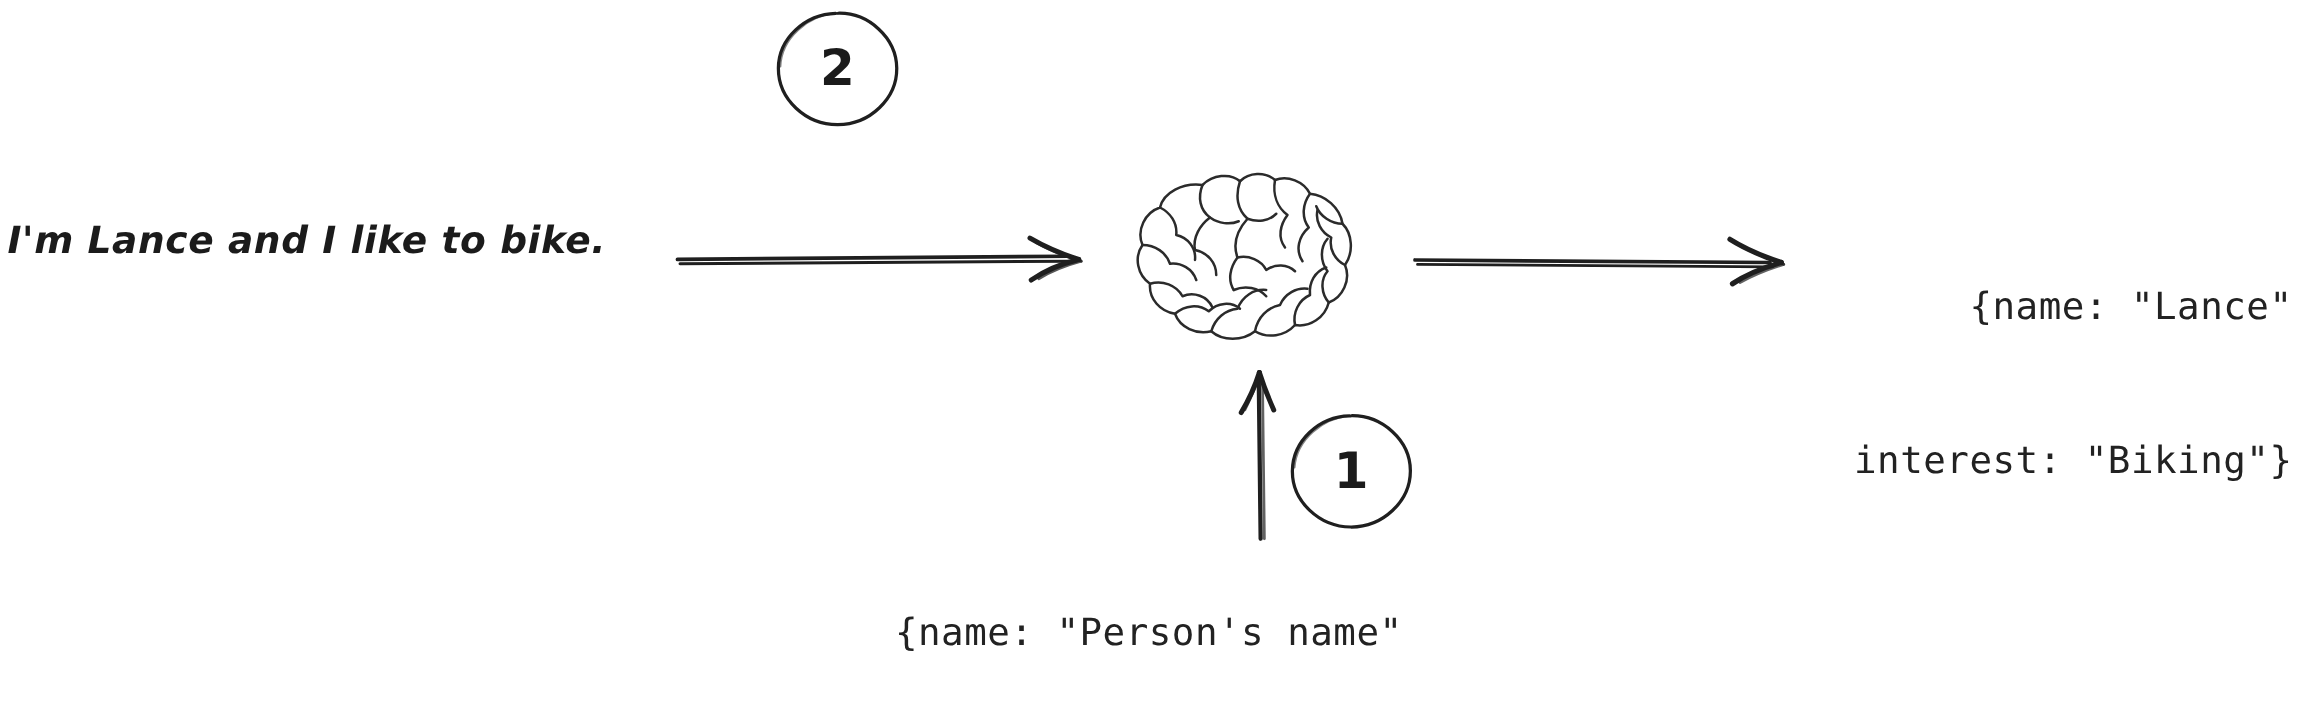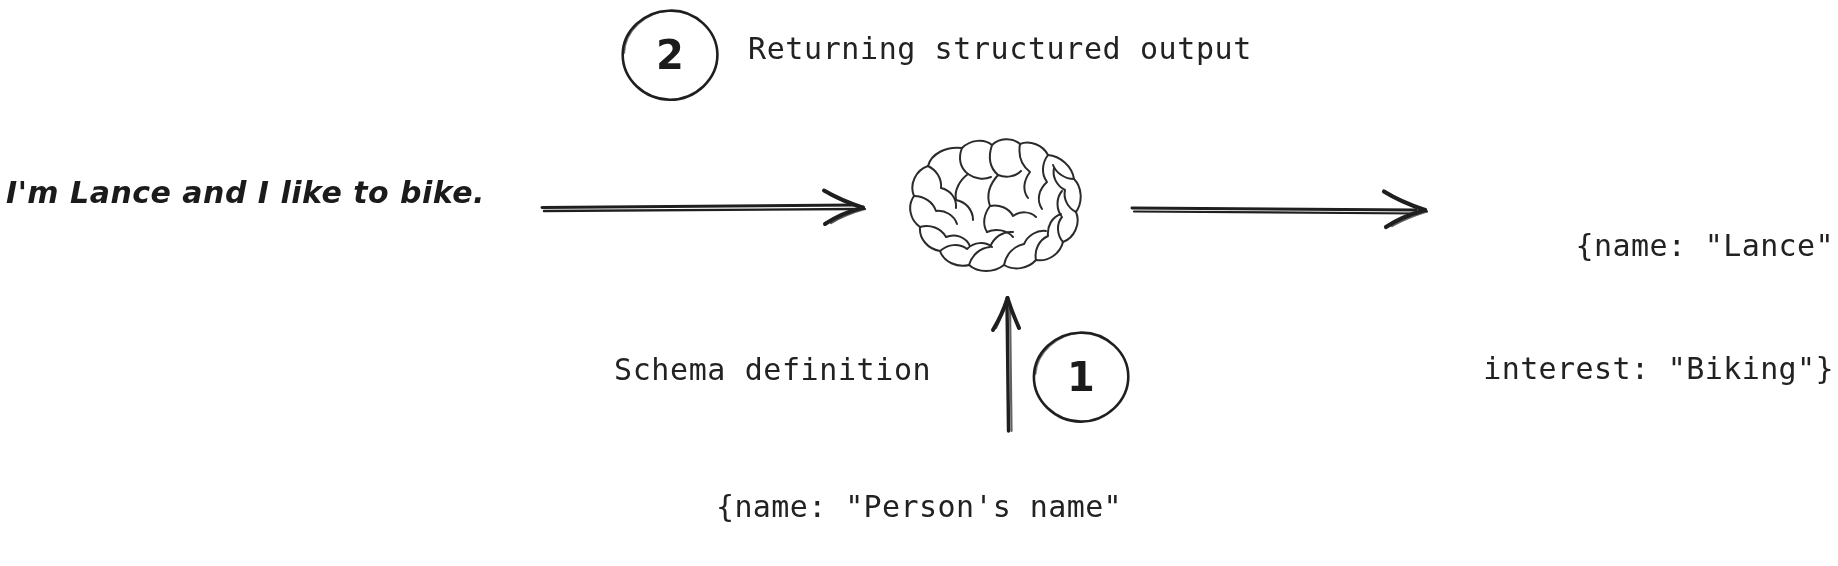--- a/index.html
+++ b/index.html
@@ -115,21 +115,20 @@
 <div id="canvas">
 
   <div class="badge" id="badge-2">
     <svg width="100" height="94" viewBox="0 0 100 94">
       <path d="M50.5 2.6 C 74.5 2.0 97.2 22.0 97.4 46.6 C 97.6 70.8 76.0 91.6 50.2 91.7 C 24.8 91.8 2.6 71.6 2.7 46.6 C 2.8 22.6 24.2 3.4 48.6 2.7" fill="none" stroke="#1f1f1f" stroke-width="2.6" stroke-linecap="round"></path>
       <path d="M48.6 2.7 C 26.5 4.4 5.2 22.1 4.3 45.2" fill="none" stroke="#1f1f1f" stroke-width="1.6" stroke-linecap="round" opacity="0.55"></path>
     </svg>
     <span class="num">2</span>
   </div>
 
-  <div class="abs mono-label step2-label">Returning structured output</div>
 
   <div class="abs input-text">I'm Lance and I like to bike.</div>
 
   <div class="abs" id="arrow-left">
     <svg width="340" height="58" viewBox="0 0 340 58">
       <path d="M6 29.5 L 318 27.0" fill="none" stroke="#1f1f1f" stroke-width="3.0" stroke-linecap="round"></path>
       <path d="M8 33.0 L 320 31.0" fill="none" stroke="#1f1f1f" stroke-width="2.4" stroke-linecap="round"></path>
       <path d="M288 12.5 C 300 19.5 313 25.0 327 29.6" fill="none" stroke="#1f1f1f" stroke-width="4.0" stroke-linecap="round"></path>
       <path d="M327 29.6 C 313 33.0 300 38.5 289 46.0" fill="none" stroke="#1f1f1f" stroke-width="4.0" stroke-linecap="round"></path>
       <path d="M293 16.0 C 304 22.5 316 27.0 329 31.0" fill="none" stroke="#1f1f1f" stroke-width="2.2" stroke-linecap="round" opacity="0.75"></path>
@@ -180,21 +179,20 @@
       <path d="M263 15.0 C 275 21.5 288 27.0 301 31.5" fill="none" stroke="#1f1f1f" stroke-width="2.2" stroke-linecap="round" opacity="0.7"></path>
       <path d="M301 31.5 C 288 35.5 276 40.5 266 46.0" fill="none" stroke="#1f1f1f" stroke-width="2.2" stroke-linecap="round" opacity="0.7"></path>
     </svg>
   </div>
 
   <div class="abs mono-label output-block">
     <span class="line">{name: "Lance"</span>
     <span class="line">interest: "Biking"}</span>
   </div>
 
-  <div class="abs mono-label schema-label">Schema definition</div>
 
   <div class="abs" id="arrow-up">
     <svg width="60" height="150" viewBox="0 0 60 150">
       <path d="M30.5 145 L 29.0 16" fill="none" stroke="#1f1f1f" stroke-width="3.4" stroke-linecap="round"></path>
       <path d="M33.5 145 L 32.0 18" fill="none" stroke="#1f1f1f" stroke-width="2.2" stroke-linecap="round" opacity="0.7"></path>
       <path d="M15 44 C 21 34 26 23 29.5 12" fill="none" stroke="#1f1f1f" stroke-width="4.0" stroke-linecap="round"></path>
       <path d="M29.5 12 C 33 23 37 33 41 42" fill="none" stroke="#1f1f1f" stroke-width="4.0" stroke-linecap="round"></path>
       <path d="M18 42 C 23 32 27 22 30.5 14" fill="none" stroke="#1f1f1f" stroke-width="2.0" stroke-linecap="round" opacity="0.7"></path>
     </svg>
   </div>

